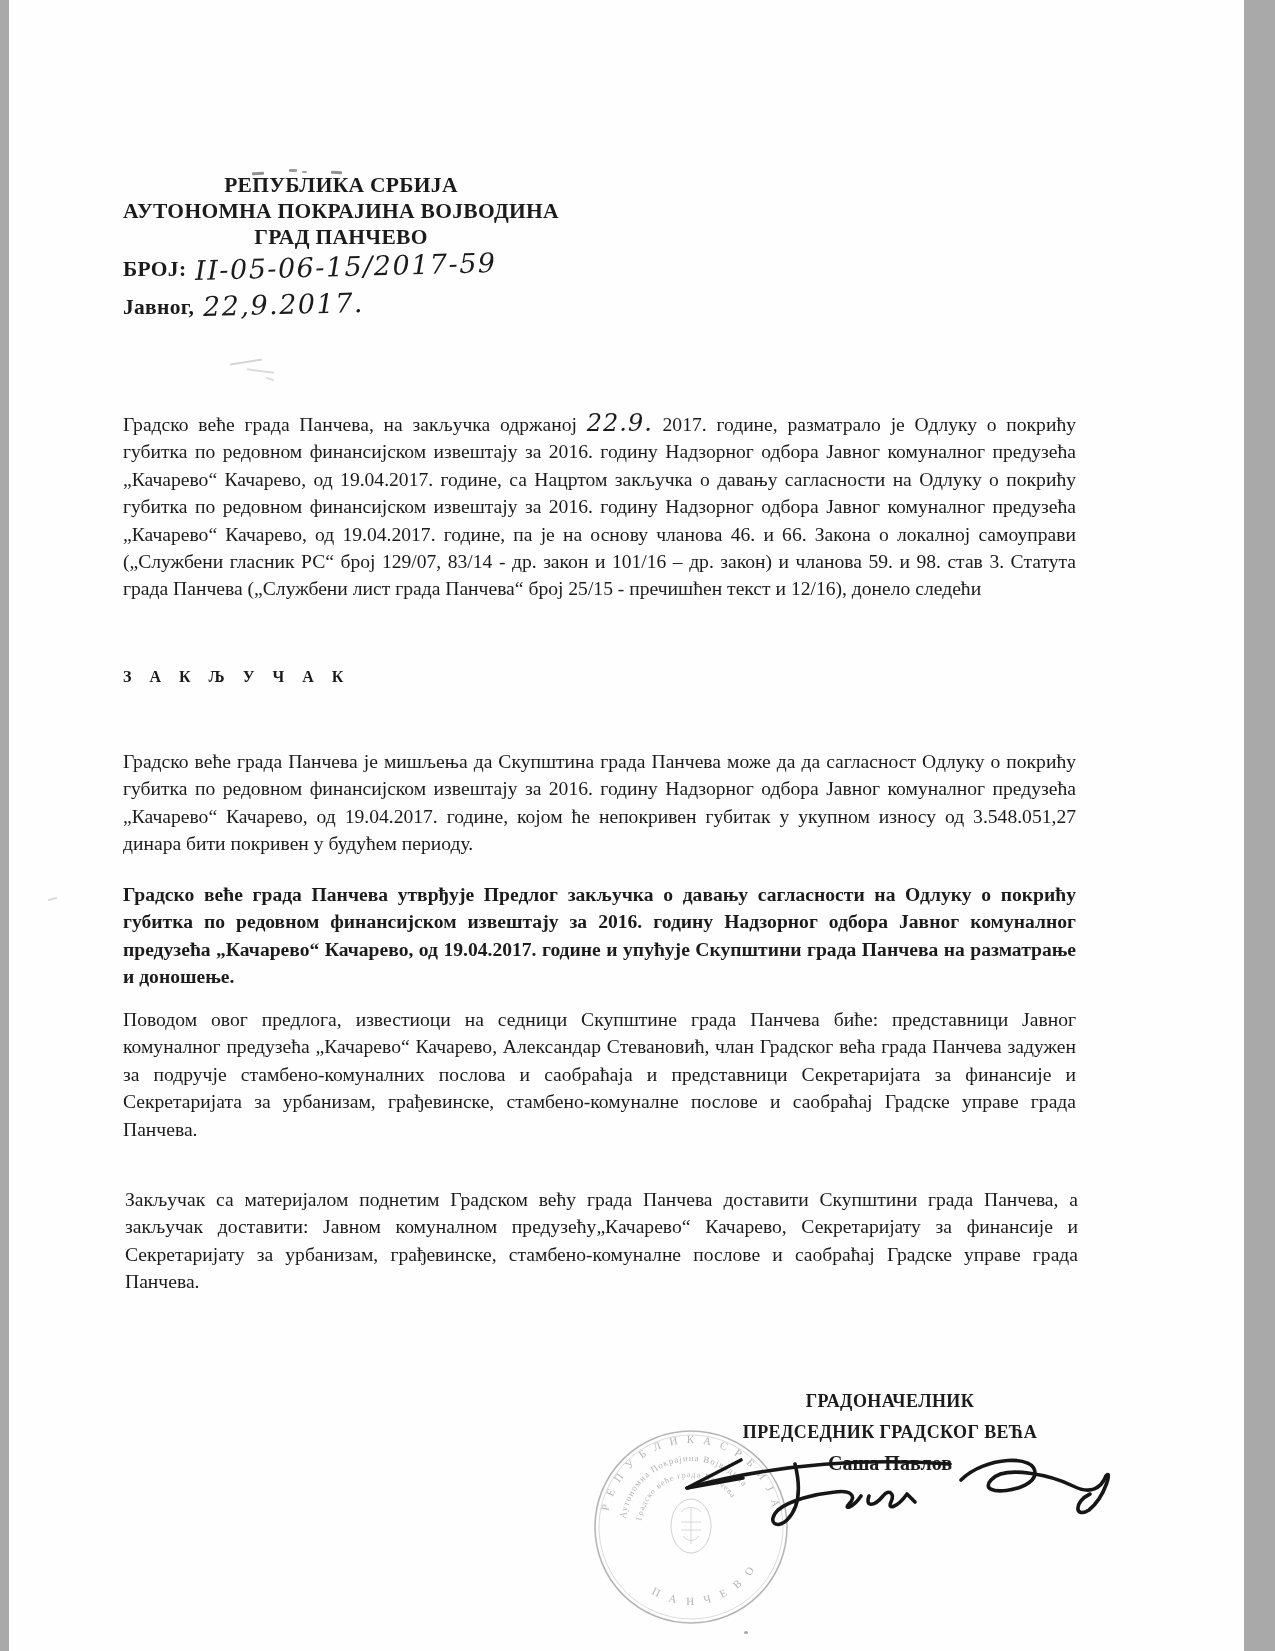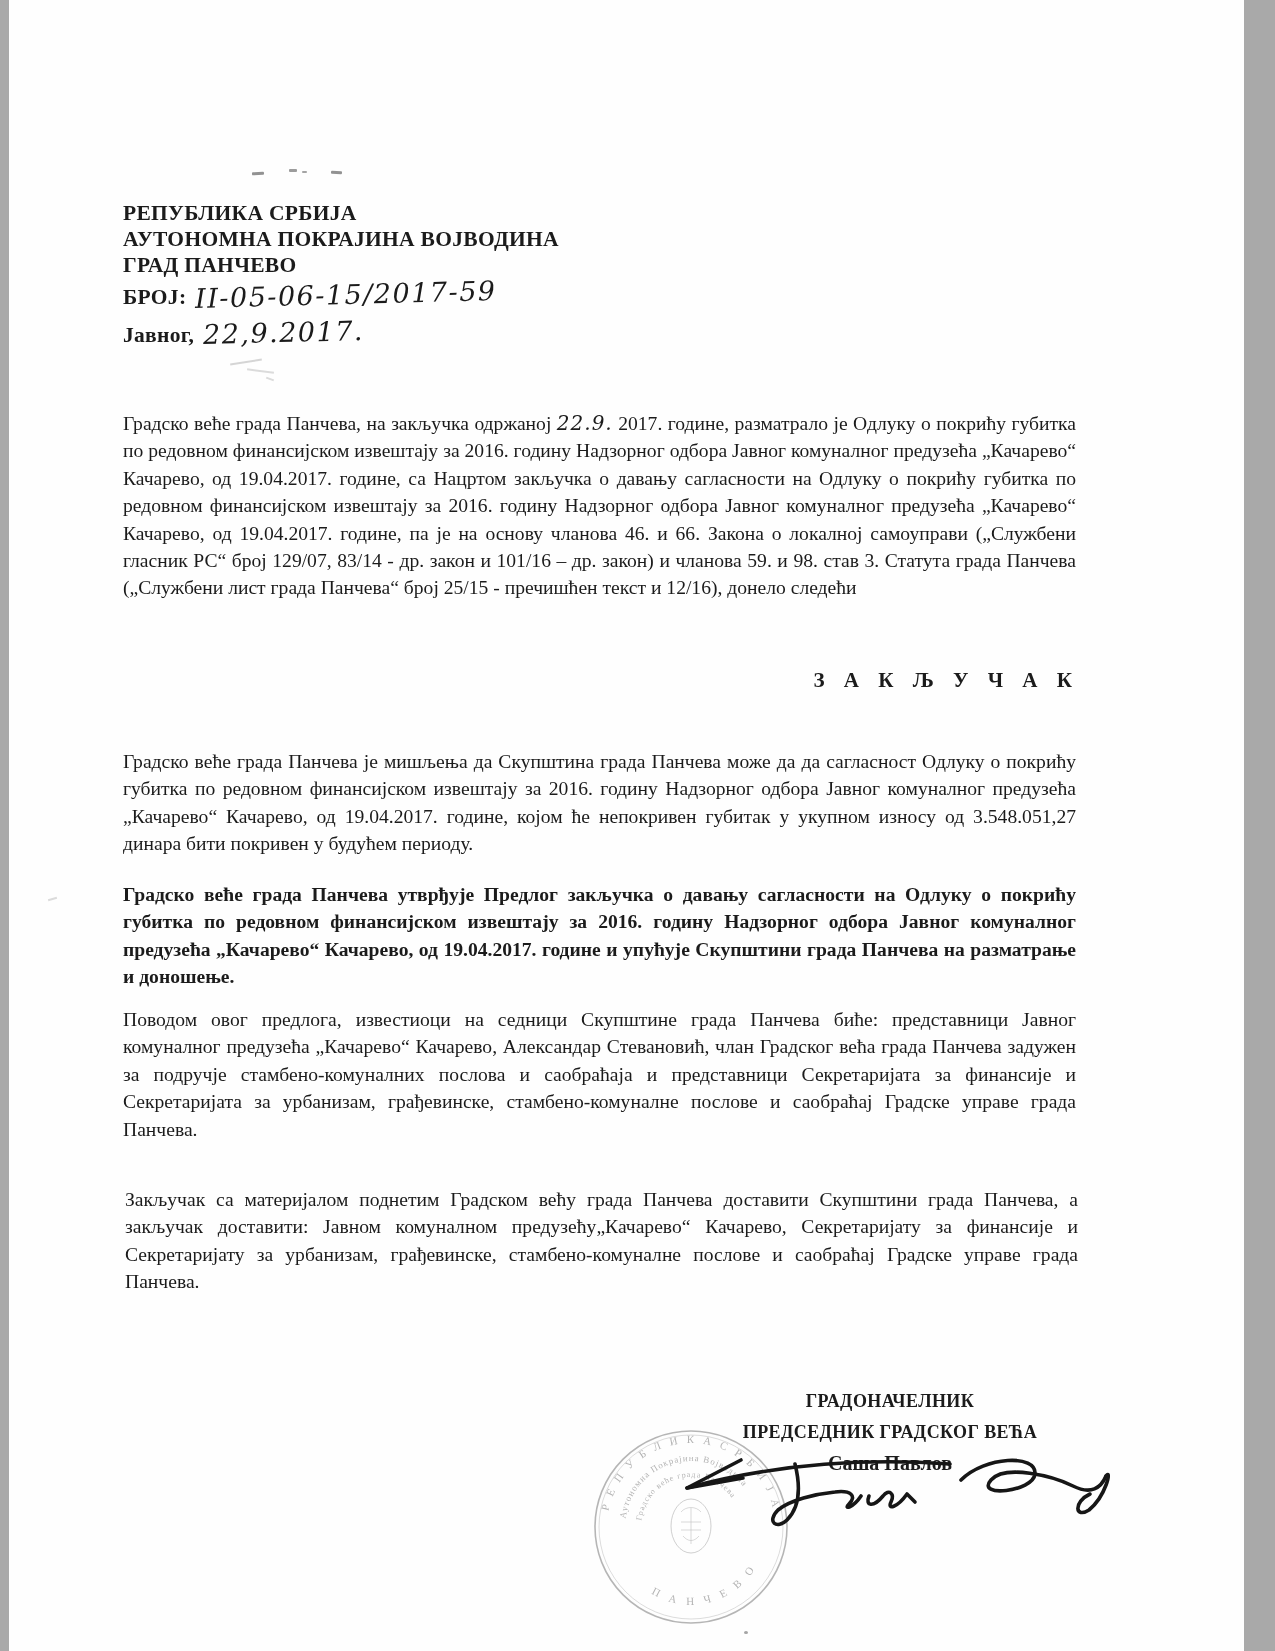--- a/index.html
+++ b/index.html
@@ -2,35 +2,35 @@
 <html><head>
 <meta charset="utf-8">
 <style>
   html,body{margin:0;padding:0;background:#e8e8e8;}
   .page{position:relative;width:1275px;height:1651px;background:#fefefe;overflow:hidden;
         font-family:"Liberation Serif",serif;color:#1b1b1b;}
   .edge-strip{position:absolute;top:0;bottom:0;background:#a9a9a9;}
   .edge-left{left:0;width:9px;}
   .edge-right{right:0;width:31px;}
 
-  .letterhead{position:absolute;left:123px;top:200px;font-weight:bold;
-              font-size:21.5px;line-height:26px;letter-spacing:.3px;white-space:nowrap;}
+  .letterhead{position:absolute;left:123px;top:172px;font-weight:bold;
+              font-size:21.5px;line-height:26px;letter-spacing:.3px;white-space:nowrap;text-align:center;}
   .lh-line{height:26px;}
   .numline{display:flex;align-items:baseline;height:42px;margin-top:4px;}
   .placeline{display:flex;align-items:baseline;height:40px;margin-top:-4px;}
   .hand{font-family:"DejaVu Serif",serif;font-style:italic;font-weight:normal;
         font-size:27px;letter-spacing:1.5px;display:inline-block;transform:rotate(-1.5deg);
         margin-left:9px;white-space:nowrap;}
-  .hand-inline{font-family:"DejaVu Serif",serif;font-style:italic;font-size:20px;
+  .hand-inline{font-family:"DejaVu Serif",serif;font-style:italic;font-size:24px;
         letter-spacing:1px;white-space:nowrap;}
 
   .body-par{position:absolute;left:123px;width:953px;font-size:19.6px;line-height:27.4px;
             text-align:justify;text-align-last:left;}
-  .doc-title{position:absolute;left:123px;width:953px;text-align:right;font-weight:bold;
-             font-size:21px;letter-spacing:4px;word-spacing:6px;}
+  .doc-title{position:absolute;left:123px;width:953px;text-align:left;font-weight:bold;
+             font-size:16px;letter-spacing:4px;word-spacing:6px;}
 
   .sig-block{position:absolute;left:690px;top:1386px;width:400px;text-align:center;
              font-weight:bold;}
   .sig-r{font-size:18px;line-height:31px;letter-spacing:.4px;white-space:nowrap;}
   .sig-nm{font-size:20px;line-height:31px;}
 
   .artifact{position:absolute;background:#4a4a4a;border-radius:1px;}
   .scribble{position:absolute;background:#8a8a8a;}
 
   svg{display:block;}

